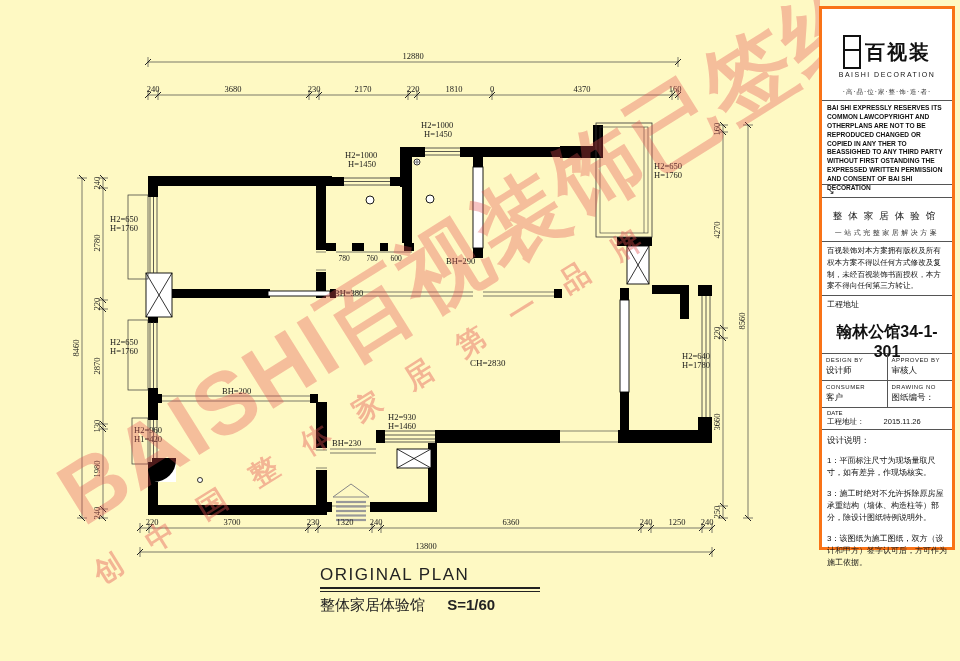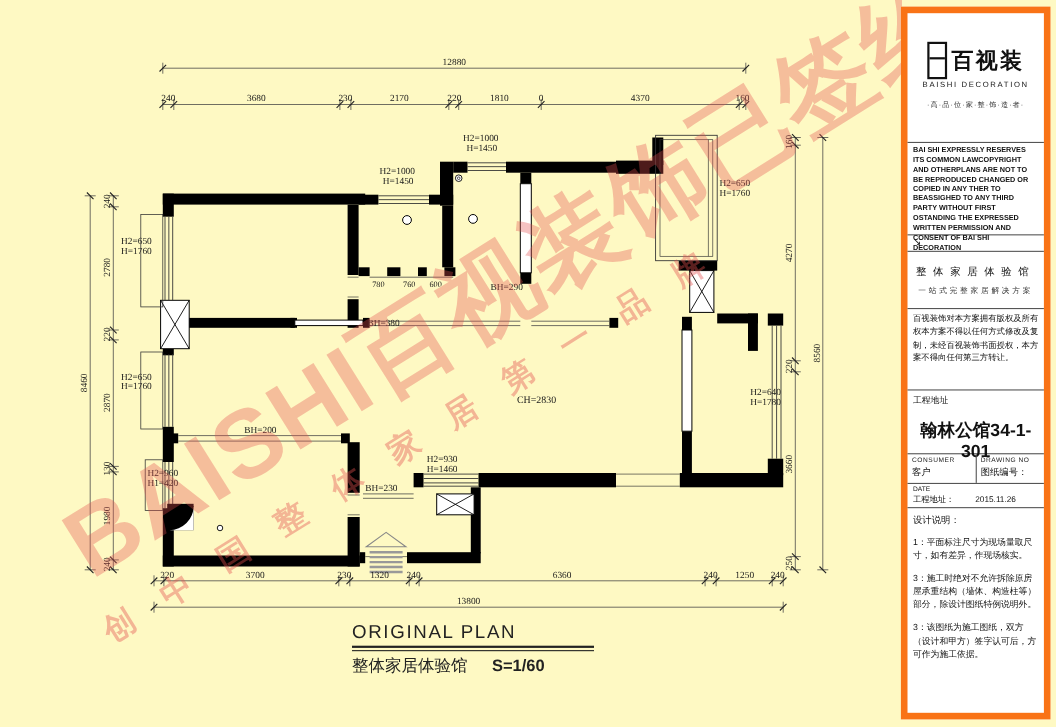--- a/index.html
+++ b/index.html
@@ -16,22 +16,22 @@
           letter-spacing:12px;color:#e4504f;opacity:.40;transform:rotate(-32deg);transform-origin:0 0;}
 
   
   .ptitle{position:absolute;left:320px;top:565px;width:220px;z-index:6;}
   .pt-en{font-size:17px;letter-spacing:1.5px;color:#222;border-bottom:2px solid #222;padding-bottom:2px;}
   .pt-rule{height:0;border-bottom:1px solid #222;margin-top:2px;}
   .pt-cn{font-size:15px;margin-top:4px;color:#222;}
   .pt-cn .sc{margin-left:18px;font-weight:bold;}
 
   
-  .tb{position:absolute;left:819px;top:6px;width:136px;height:648px;background:#fff;z-index:10;
-      border:6px solid #f97316;display:flex;flex-direction:column;box-sizing:border-box;}
+  .tb{position:absolute;left:819px;top:6px;width:136px;height:544px;background:#fff;z-index:10;
+      border:3px solid #f97316;display:flex;flex-direction:column;box-sizing:border-box;}
   .tb-sec{border-bottom:1px solid #555;padding:3px 5px;box-sizing:border-box;}
   .tb-logo{height:118px;text-align:center;padding-top:26px;}
   .logo-row{display:flex;align-items:center;justify-content:center;gap:4px;}
   .logo-mark{width:14px;height:30px;border:2px solid #111;position:relative;}
   .logo-mark:before{content:"";position:absolute;left:0;right:0;top:12px;border-top:2px solid #111;}
   .brand{font-size:20px;font-weight:bold;letter-spacing:2px;}
   .brand-en{font-size:7px;letter-spacing:1.5px;margin-top:2px;}
   .tagline{font-size:6.5px;letter-spacing:1px;margin-top:10px;color:#333;}
   .cpy-en{font-size:6.6px;font-weight:bold;line-height:1.35;height:84px;}
   .arrowbox{font-size:9px;height:12px;padding:1px 5px;border-bottom:1px solid #555;}
@@ -392,20 +392,30 @@
     <div class="exp2">一站式完整家居解决方案</div>
   </div>
 
   <div class="tb-sec cpy-cn">百视装饰对本方案拥有版权及所有权本方案不得以任何方式修改及复制，未经百视装饰书面授权，本方案不得向任何第三方转让。</div>
 
   <div class="tb-sec addr">
     <div class="addr-label">工程地址</div>
     <div class="addr-value">翰林公馆34-1-301</div>
   </div>
 
+  <div class="tb-row">
+    <div class="tb-cell first">
+      <div class="lab-en">DESIGN BY</div>
+      <div class="lab-cn">设计师</div>
+    </div>
+    <div class="tb-cell">
+      <div class="lab-en">APPROVED BY</div>
+      <div class="lab-cn">审核人</div>
+    </div>
+  </div>
 
   <div class="tb-row">
     <div class="tb-cell first">
       <div class="lab-en">CONSUMER</div>
       <div class="lab-cn">客户</div>
     </div>
     <div class="tb-cell">
       <div class="lab-en">DRAWING NO</div>
       <div class="lab-cn">图纸编号：</div>
     </div>

